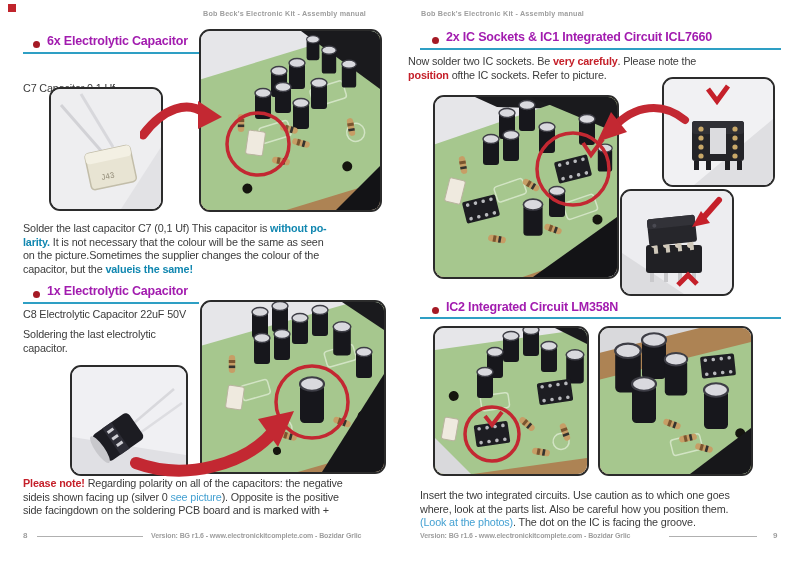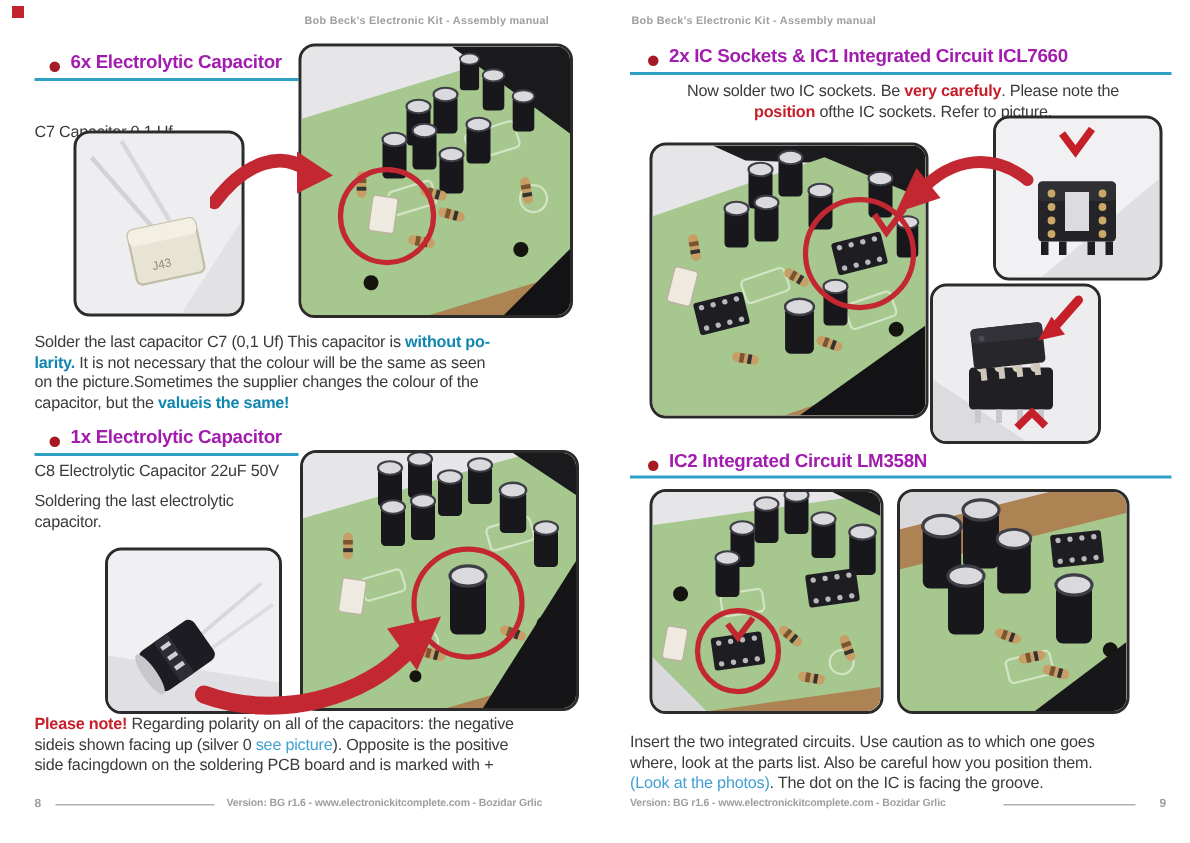--- a/index.html
+++ b/index.html
@@ -259,21 +259,21 @@
     <div class="abs footer-line" style="left:37px;top:536px;width:106px;"></div>
     <div class="abs footer-text" style="left:151px;top:532px;">Version: BG r1.6 - www.electronickitcomplete.com - Bozidar Grlic</div>
   </div>
 
   <div class="page page-right">
     <div class="abs page-header" style="left:24px;top:9px;">Bob Beck's Electronic Kit - Assembly manual</div>
 
     <div class="abs bullet" style="left:35px;top:37px;"></div>
     <div class="abs sec-title" style="left:49px;top:30px;">2x IC Sockets &amp; IC1 Integrated Circuit ICL7660</div>
     <div class="abs sec-rule" style="left:23px;top:48px;width:361px;"></div>
-    <div class="abs body-text" style="left:25px;top:55px;width:360px;text-align:center;"><span class="seg-n">Now solder two IC sockets. Be </span><span class="seg-rb">very carefuly</span><span class="seg-n">. Please note the</span><br><span class="seg-rb">position</span><span class="seg-n"> ofthe IC sockets. Refer to picture.</span></div>
+    <div class="abs body-text" style="left:11px;top:55px;width:360px;"><span class="seg-n">Now solder two IC sockets. Be </span><span class="seg-rb">very carefuly</span><span class="seg-n">. Please note the</span><br><span class="seg-rb">position</span><span class="seg-n"> ofthe IC sockets. Refer to picture.</span></div>
 
     <div class="photo" style="left:36px;top:95px;width:182px;height:180px;">
       <svg viewBox="0 0 182 180" preserveAspectRatio="none">
         <rect width="182" height="180" fill="#e6e6e9"></rect>
         <polygon points="40,0 182,0 182,14 62,10" fill="#1c1c1f"></polygon>
         <g transform="rotate(-19 91 90)">
           <rect x="-32" y="30" width="248" height="168" fill="#ad8354"></rect>
           <rect x="-32" y="20" width="248" height="154" fill="#a6c78e"></rect>
           <rect x="60" y="80" width="30" height="16" rx="3" fill="none" stroke="#ddebd2" stroke-width="1.5" opacity=".8"></rect>
           <rect x="120" y="118" width="32" height="17" rx="3" fill="none" stroke="#ddebd2" stroke-width="1.5" opacity=".8"></rect>

